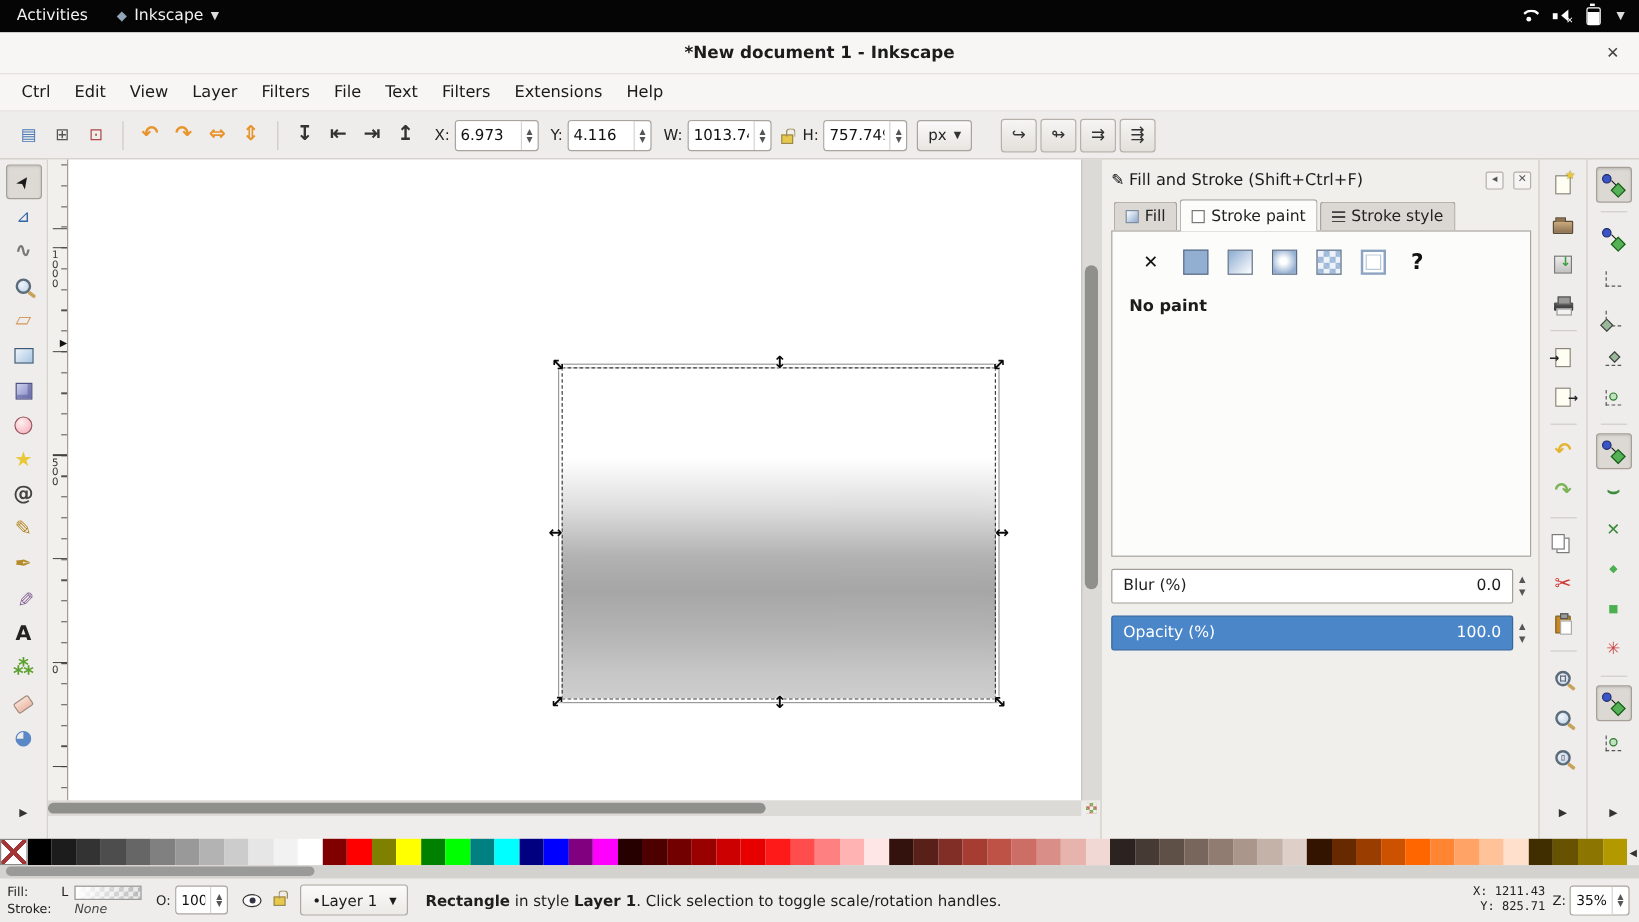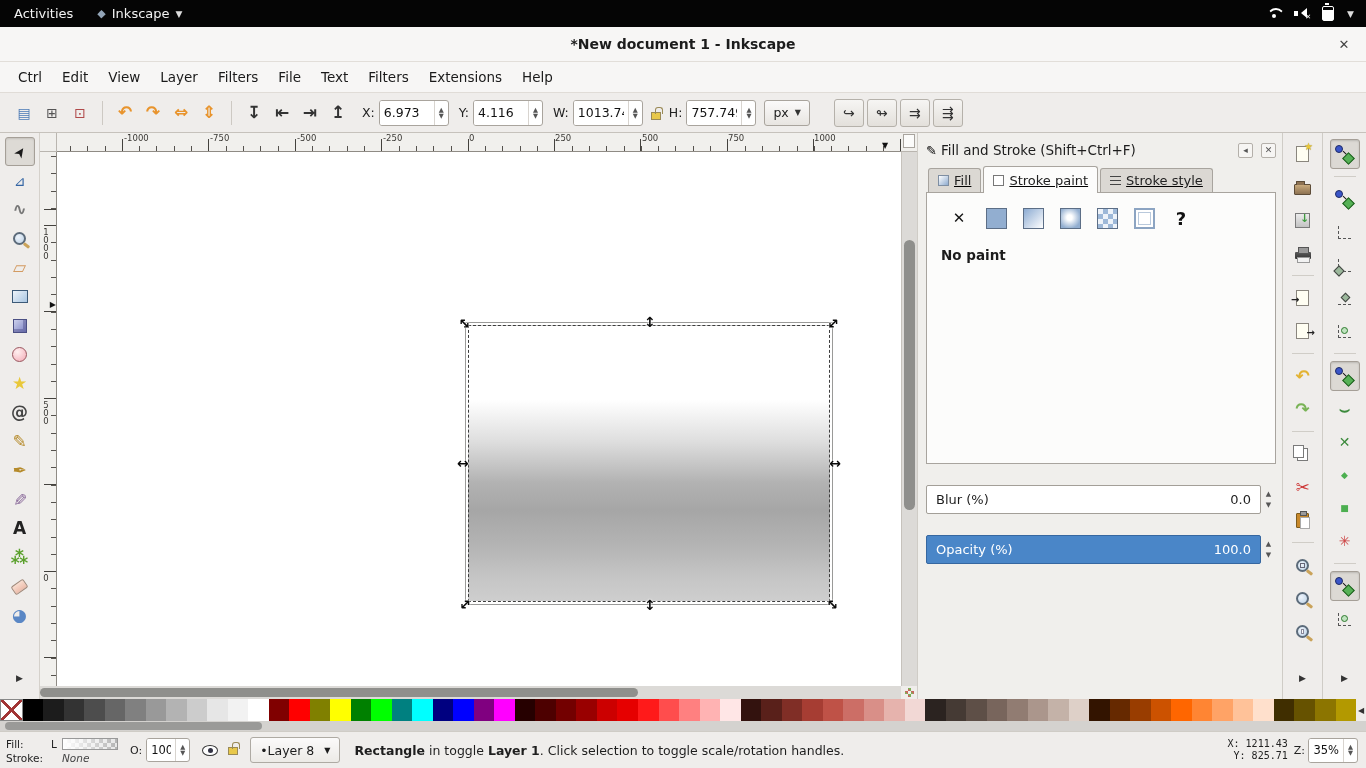--- a/index.html
+++ b/index.html
@@ -105,21 +105,21 @@
   .h-l { left:-12px; top:50%; margin-top:-8px; }
   .h-r { right:-12px; top:50%; margin-top:-8px; }
 
   
   #panel { width:365px; background:#f0efec; border-left:1px solid #cfccc6; padding:6px 6px 0 8px; display:flex; flex-direction:column; font-size:13px; }
   .fs-header { display:flex; align-items:center; height:22px; margin-bottom:4px; }
   .fs-header .hdr-ic { font-size:13px; margin-right:4px; transform:rotate(0deg); }
   .fs-header .hdr-title { font-size:13.5px; color:#1c1c1c; }
   .fs-header .hdr-btns { margin-left:auto; display:flex; gap:8px; }
   .hdr-btn { width:15px; height:15px; border:1px solid #b4b0aa; border-radius:2px; background:#f6f5f3; color:#555; font-size:9px; display:flex; align-items:center; justify-content:center; }
-  .tabs { display:flex; align-items:flex-end; height:27px; padding-left:2px;text-decoration:underline; }
+  .tabs { display:flex; align-items:flex-end; height:27px; padding-left:2px; }
   .tab { display:flex; align-items:center; gap:5px; height:24px; padding:0 9px; background:#dbd8d3; border:1px solid #a8a49e; border-bottom:none; border-radius:3px 3px 0 0; margin-right:2px; font-size:13px; color:#222; }
   .tab.active { background:#fcfcfb; height:27px; position:relative; z-index:2; margin-bottom:-1px; }
   .tab-ic { width:11px; height:11px; flex:none; }
   .tab-ic.fill { background:linear-gradient(135deg,#ffffff,#8eabcf); border:1px solid #7e8ea2; }
   .tab-ic.stroke-paint { background:#fff; border:1px solid #777; }
   .tab-ic.stroke-style { height:9px; border:none; background:repeating-linear-gradient(180deg,#444 0 1.5px,transparent 1.5px 4px); }
   .nb-content { border:1px solid #a8a49e; background:#fcfcfb; height:272px; position:relative; z-index:1; padding:10px 12px; }
   .paint-row { display:flex; align-items:center; gap:9px; margin:2px 0 16px 6px; }
   .paint-btn { width:28px; height:26px; display:flex; align-items:center; justify-content:center; border-radius:3px; }
   .pb { width:21px; height:21px; }
@@ -127,21 +127,21 @@
   .pb-flat { background:#92aed0; border:1px solid #5c6e86; }
   .pb-linear { background:linear-gradient(135deg,#8cabd2,#ffffff); border:1px solid #5c6e86; }
   .pb-radial { background:radial-gradient(circle at 45% 45%,#ffffff 0 18%,#92aed0 75%); border:1px solid #5c6e86; }
   .pb-pattern { border:1px solid #5c6e86; background:
      linear-gradient(45deg,#9db8d8 25%,transparent 25% 75%,#9db8d8 75%),
      linear-gradient(45deg,#9db8d8 25%,transparent 25% 75%,#9db8d8 75%);
      background-color:#eef3f9; background-size:10px 10px; background-position:0 0,5px 5px; }
   .pb-swatch { background:#fff; border:2px solid #8ca4c2; box-shadow:inset 0 0 0 2px #fff, inset 0 0 0 3px #b9c9dc; }
   .pb-unknown { font-size:18px; font-weight:700; color:#111; width:auto; height:auto; }
   .fs-message { font-size:13.5px; font-weight:700; color:#1c1c1c; margin-left:2px; }
-  .slider-row { display:flex; align-items:center; margin-top:21px; }
+  .slider-row { display:flex; align-items:center; margin-top:10px; }
   .spin-slider { flex:1; height:29px; border:1px solid #a39f98; border-radius:2px; background:#fff; display:flex; align-items:center; justify-content:space-between; padding:0 9px; font-size:13px; color:#1e1e1e; }
   .spin-slider.filled { background:#4a86c8; color:#fff; border-color:#3667a0; }
   .slider-spin { width:15px; display:flex; flex-direction:column; align-items:center; justify-content:center; gap:4px; color:#555; }
   .slider-spin span { font-size:7px; line-height:7px; }
 
   
   #commands, #snapbar { background:#efedeb; display:flex; flex-direction:column; align-items:center; padding-top:6px; }
   #commands { width:40px; border-left:1px solid #cfccc6; }
   #snapbar { width:44px; border-left:1px solid #cfccc6; }
   .sbtn { width:30px; height:30px; display:flex; align-items:center; justify-content:center; border-radius:3px; border:1px solid transparent; flex:none; margin-bottom:3px; }
@@ -406,38 +406,20 @@
       </div>
       <div class="toolbtn">
         <span class="gl big" style="color: rgb(90, 135, 197);">◕</span>
       </div>
       <div class="toolbtn expander">
         <span class="gl small" style="color: rgb(51, 51, 51);">▶</span>
       </div>
     </div>
 
   <div id="canvas-region">
-    <div id="ruler-row">
-      <div id="ruler-corner"></div>
-      <div id="ruler-top">
-          <span class="rlab" style="left: 67px;">-1000</span>
-          <span class="rlab" style="left: 153px;">-750</span>
-          <span class="rlab" style="left: 240px;">-500</span>
-          <span class="rlab" style="left: 326px;">-250</span>
-          <span class="rlab" style="left: 412px;">0</span>
-          <span class="rlab" style="left: 498px;">250</span>
-          <span class="rlab" style="left: 585px;">500</span>
-          <span class="rlab" style="left: 671px;">750</span>
-          <span class="rlab" style="left: 757px;">1000</span>
-          <span class="marker-x" style="left: 825px;">▼</span>
-        </div>
-      <div id="ruler-topcap">
-        <span class="corner-btn"></span>
-      </div>
-    </div>
     <div id="body-row">
       <div id="ruler-left">
           <span class="rlabv" style="top: 75px;">1000</span>
           <span class="rlabv" style="top: 248px;">500</span>
           <span class="rlabv" style="top: 421px;">0</span>
           <span class="marker-y" style="top: 148px;">▶</span>
         </div>
       <div id="canvas">
         <div id="sel-rect">
           <span class="handle h-tl">↔</span>
@@ -734,24 +716,24 @@
         <input readonly="" value="100" style="">
       <span class="spincol">
           <span>▲</span>
           <span>▼</span>
         </span>
       </span>
   </span>
   <span class="eye"></span>
   <span class="lockic lock-status"></span>
   <span class="layer-dd">
-    <span>•Layer 8</span>
+    <span>•Layer 1</span>
     <span class="caret2">▼</span>
   </span>
-  <span id="status-msg"><b>Rectangle</b><span> in toggle </span><b>Layer 1</b><span>. Click selection to toggle scale/rotation handles.</span></span>
+  <span id="status-msg"><b>Rectangle</b><span> in style </span><b>Layer 1</b><span>. Click selection to toggle scale/rotation handles.</span></span>
   <span class="coords">
     <span>X: 1211.43</span><br>
     <span>Y:  825.71</span>
   </span>
   <span class="zoom-group">
     <span>Z:</span>
     <span class="spinbox">
         <input readonly="" value="35%" style="">
       <span class="spincol">
           <span>▲</span>

